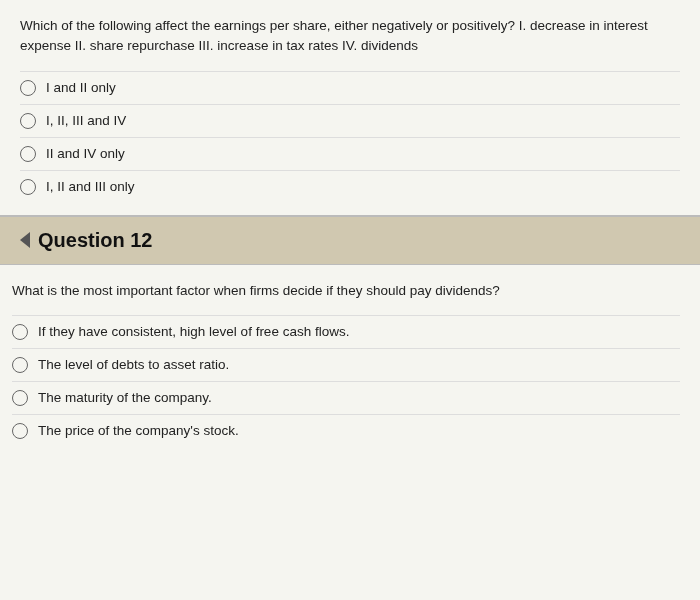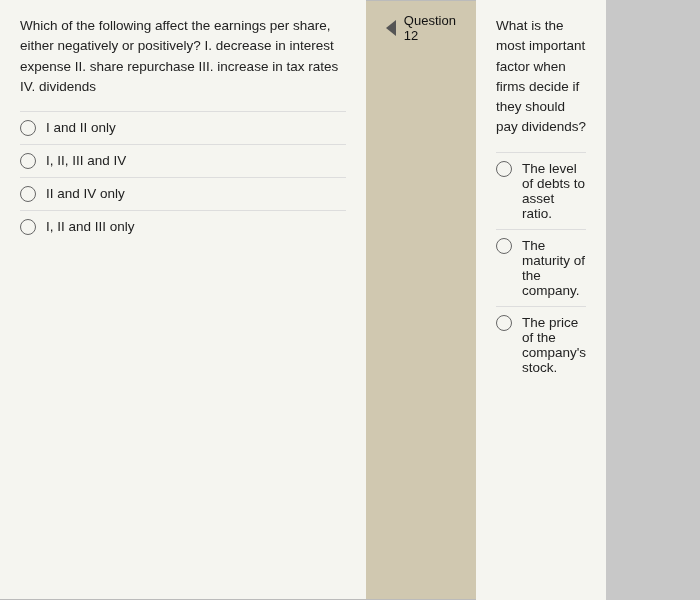--- a/index.html
+++ b/index.html
@@ -12,25 +12,25 @@
       width: 700px;
       height: 600px;
       background-color: #c8c8c8;
       font-family: Arial, sans-serif;
       font-size: 14px;
       color: #222;
       overflow: hidden;
     }
 
     .page-wrapper {
-      width: 606px;
+      width: 700px;
       height: 600px;
       background-color: #c8c8c8;
       display: flex;
-      flex-direction: row;
+      flex-direction: column;
     }
 
     .question-block {
       background-color: #f5f5f0;
       margin: 0;
       padding: 16px 20px 12px 20px;
       border-bottom: 1px solid #bbb;
     }
 
     .question-text {
@@ -69,22 +69,22 @@
     }
 
     .question-header-block {
       background-color: #d0c8b0;
       padding: 12px 20px;
       border-top: 1px solid #bbb;
       border-bottom: 1px solid #bbb;
     }
 
     .question-number {
-      font-size: 13px;
-      font-weight: normal;
+      font-size: 20px;
+      font-weight: bold;
       color: #111;
     }
 
     .question-header-wrapper {
       position: relative;
       display: flex;
       align-items: center;
     }
 
     .arrow-left {
@@ -92,21 +92,21 @@
       height: 0;
       border-top: 8px solid transparent;
       border-bottom: 8px solid transparent;
       border-right: 10px solid #555;
       margin-right: 8px;
       flex-shrink: 0;
     }
 
     .second-question-block {
       background-color: #f5f5f0;
-      padding: 16px 20px 12px 20px;
+      padding: 16px 20px 12px 12px;
       flex: 1;
     }
   </style>
 </head>
 <body>
 
 <div class="page-wrapper">
 
   <div class="question-block">
     <p class="question-text">Which of the following affect the earnings per share, either negatively or positively? I. decrease in interest expense II. share repurchase III. increase in tax rates IV. dividends</p>
@@ -136,20 +136,24 @@
   <div class="question-header-block">
     <div class="question-header-wrapper">
       <div class="arrow-left"></div>
       <span class="question-number">Question 12</span>
     </div>
   </div>
 
   <div class="second-question-block">
     <p class="question-text">What is the most important factor when firms decide if they should pay dividends?</p>
 
+    <div class="answer-option">
+      <span class="radio-circle"></span>
+      <span class="option-label">If they have consistent, high level of free cash flows.</span>
+    </div>
 
     <div class="answer-option">
       <span class="radio-circle"></span>
       <span class="option-label">The level of debts to asset ratio.</span>
     </div>
 
     <div class="answer-option">
       <span class="radio-circle"></span>
       <span class="option-label">The maturity of the company.</span>
     </div>

